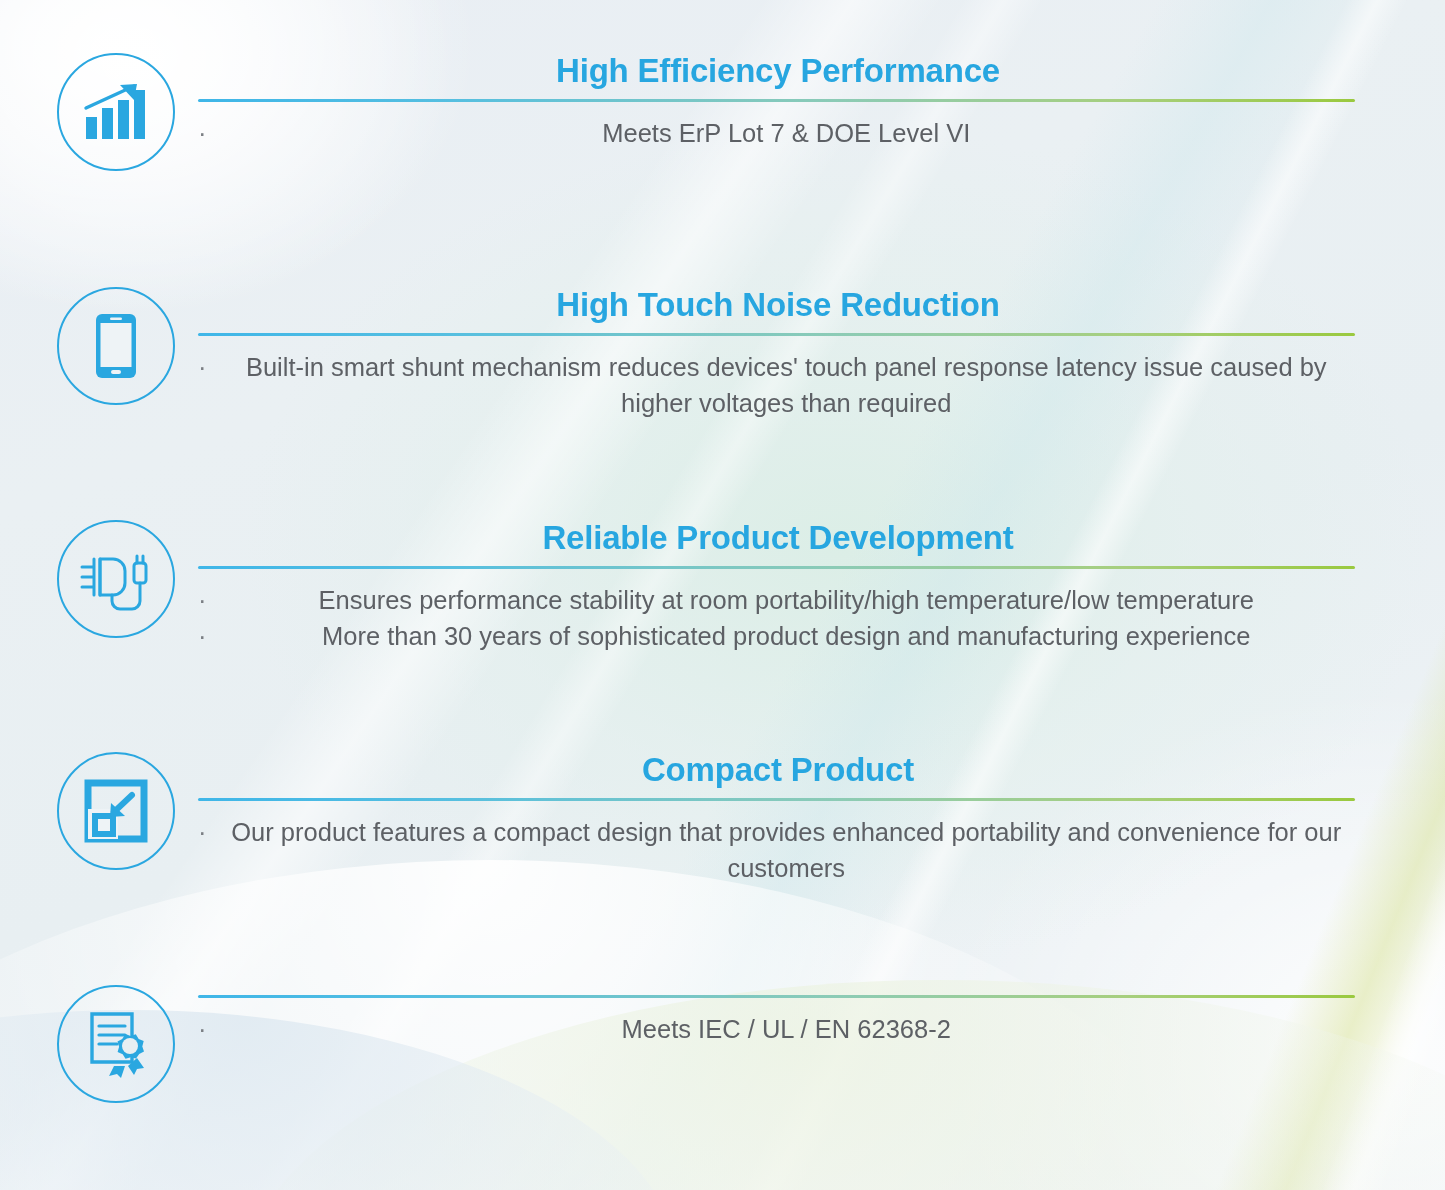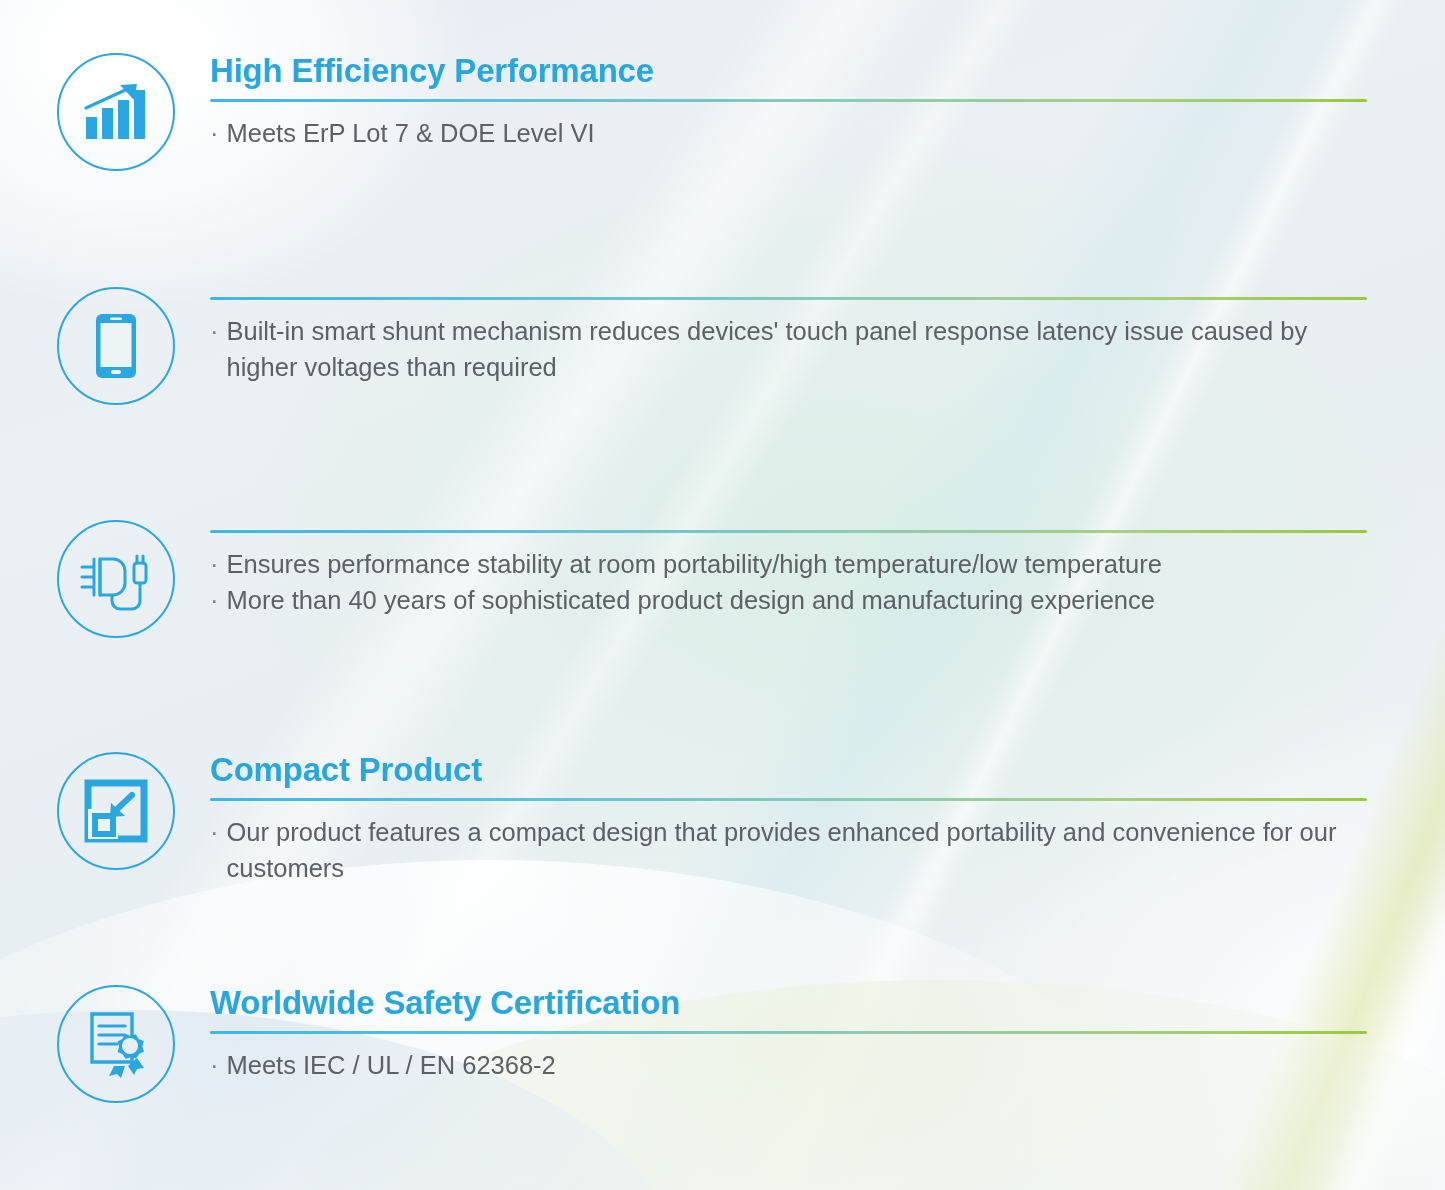--- a/index.html
+++ b/index.html
@@ -138,22 +138,23 @@
     border: 2.6px solid #2aa7e0;
     box-sizing: border-box;
     display: flex;
     align-items: center;
     justify-content: center;
   }
   .icon-circle svg { display: block; }
 
   .text-col {
     position: absolute;
-    left: 210px;
+    left: 198px;
     width: 1160px;
+    text-align: center;
   }
 
   .feature-title {
     font-size: 33px;
     font-weight: bold;
     color: #27a6e0;
     letter-spacing: -0.2px;
     line-height: 1.08;
     white-space: nowrap;
   }
@@ -242,20 +243,21 @@
             <svg width="44" height="68" viewBox="0 0 44 68" fill="none">
               <rect x="2" y="2" width="40" height="64" rx="6" ry="6" fill="#2aa7e0"></rect>
               <rect x="6.5" y="11" width="31" height="44" fill="#eef3f6"></rect>
               <rect x="16" y="5.5" width="12" height="2.6" rx="1.3" fill="#eef3f6"></rect>
               <rect x="17" y="58" width="10" height="4" rx="2" fill="#eef3f6"></rect>
             </svg>
           </span>
         </div>
       </div>
       <div class="text-col">
+        <div class="feature-title">High Touch Noise Reduction</div>
         <div class="divider"></div>
         <div class="bullets">
           <div class="bullet wrap">
             <span class="bullet-dot">·</span>
             <span class="bullet-text">Built-in smart shunt mechanism reduces devices' touch panel response latency issue caused by higher voltages than required</span>
           </div>
         </div>
       </div>
     </div>
 
@@ -272,29 +274,30 @@
               <path d="M2 42 H13"></path>
               <path d="M32 50 V56 a8 8 0 0 0 8 8 h12 a8 8 0 0 0 8 -8 V38" fill="none"></path>
               <rect x="54" y="18" width="12" height="20" rx="3" fill="none"></rect>
               <path d="M57 18 V11"></path>
               <path d="M63 18 V11"></path>
             </svg>
           </span>
         </div>
       </div>
       <div class="text-col">
+        <div class="feature-title">Reliable Product Development</div>
         <div class="divider"></div>
         <div class="bullets">
           <div class="bullet">
             <span class="bullet-dot">·</span>
             <span class="bullet-text">Ensures performance stability at room portability/high temperature/low temperature</span>
           </div>
           <div class="bullet">
             <span class="bullet-dot">·</span>
-            <span class="bullet-text">More than 40 years of sophisticated product  design and manufacturing experience</span>
+            <span class="bullet-text">More than 30 years of sophisticated product  design and manufacturing experience</span>
           </div>
         </div>
       </div>
     </div>
 
     <div class="feature" style="top:752px;">
       <div class="icon-wrap">
         <div class="icon-circle">
           <span>
             <svg width="64" height="64" viewBox="0 0 64 64" fill="none">
@@ -330,21 +333,20 @@
               <path d="M15 34 H33" stroke="#2aa7e0" stroke-width="3.2" stroke-linecap="round"></path>
               <path d="M30 56 L25 66 L33 64 L37 68 L41 56 Z" fill="#2aa7e0"></path>
               <path d="M44 56 L50 65 L53 59 L60 58 L53 48 Z" fill="#2aa7e0"></path>
               <path d="M41.5 24 l5.1 1.9 l5.2 -1.6 l2.9 4.6 l5 2.2 l-1.4 5.3 l1.7 5.2 l-4.8 2.5 l-3.2 4.4 l-5.2 -1.3 l-5.3 1.6 l-2.8 -4.6 l-5.1 -2.3 l1.5 -5.2 l-1.6 -5.3 l4.7 -2.4 Z" fill="#2aa7e0"></path>
               <circle cx="46" cy="36" r="8" fill="#e7eff2"></circle>
             </svg>
           </span>
         </div>
       </div>
       <div class="text-col">
-        <div class="feature-title">Worldwide Safety Certification</div>
         <div class="divider"></div>
         <div class="bullets">
           <div class="bullet">
             <span class="bullet-dot">·</span>
             <span class="bullet-text">Meets IEC / UL / EN 62368-2</span>
           </div>
         </div>
       </div>
     </div>
 

